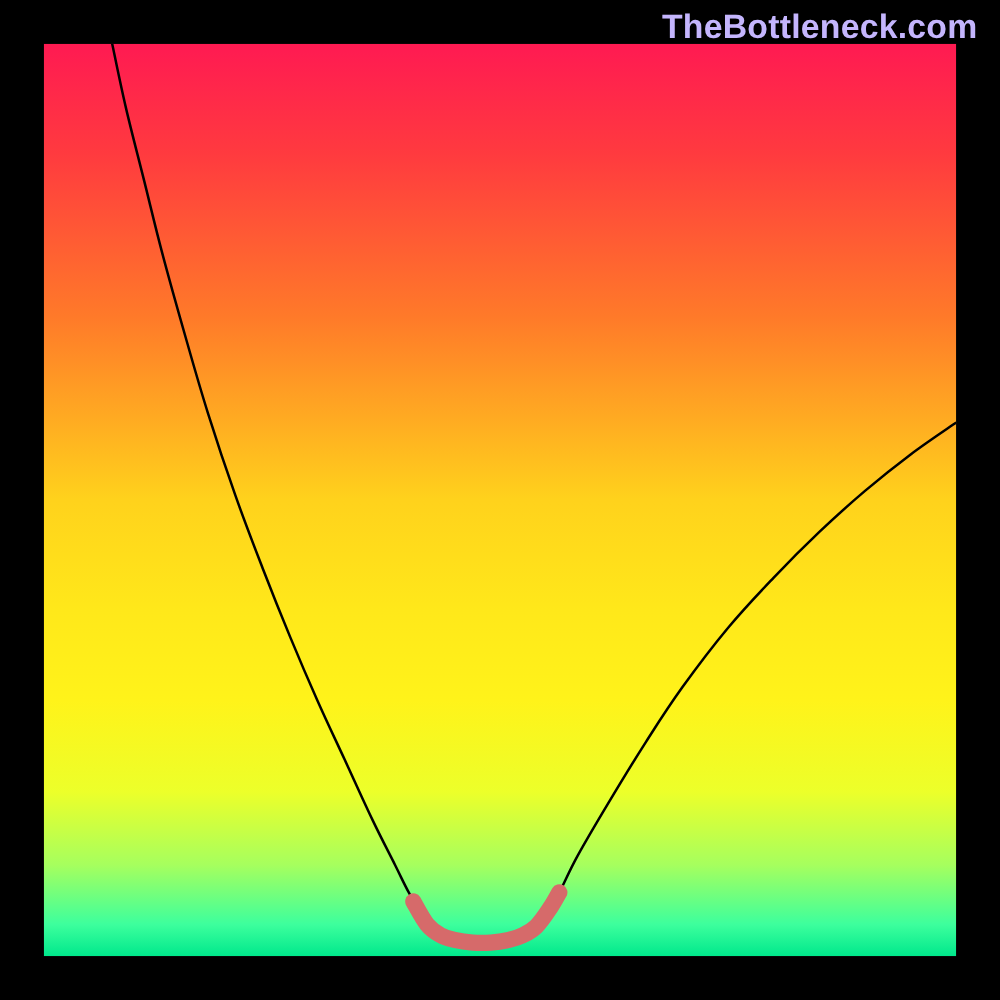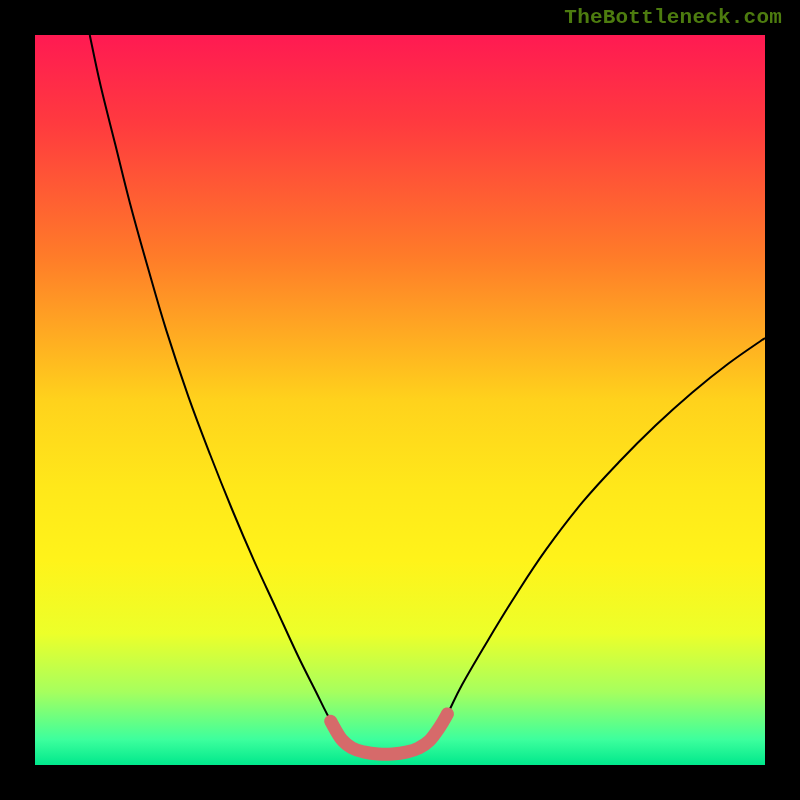--- a/index.html
+++ b/index.html
@@ -13,23 +13,23 @@
   .container {
     position: relative;
     width: 800px;
     height: 800px;
     background: #000000;
   }
   .watermark {
     position: absolute;
     top: 6px;
     right: 18px;
-    color: #4d7c0f;
-    font-family: Liberation Mono, monospace;
-    font-size: 21px;
+    color: #c4b5fd;
+    font-family: Liberation Sans, sans-serif;
+    font-size: 27px;
     font-weight: 600;
     letter-spacing: 0.2px;
     z-index: 10;
   }
   .plot {
     position: absolute;
     left: 35px;
     top: 35px;
     width: 730px;
     height: 730px;

